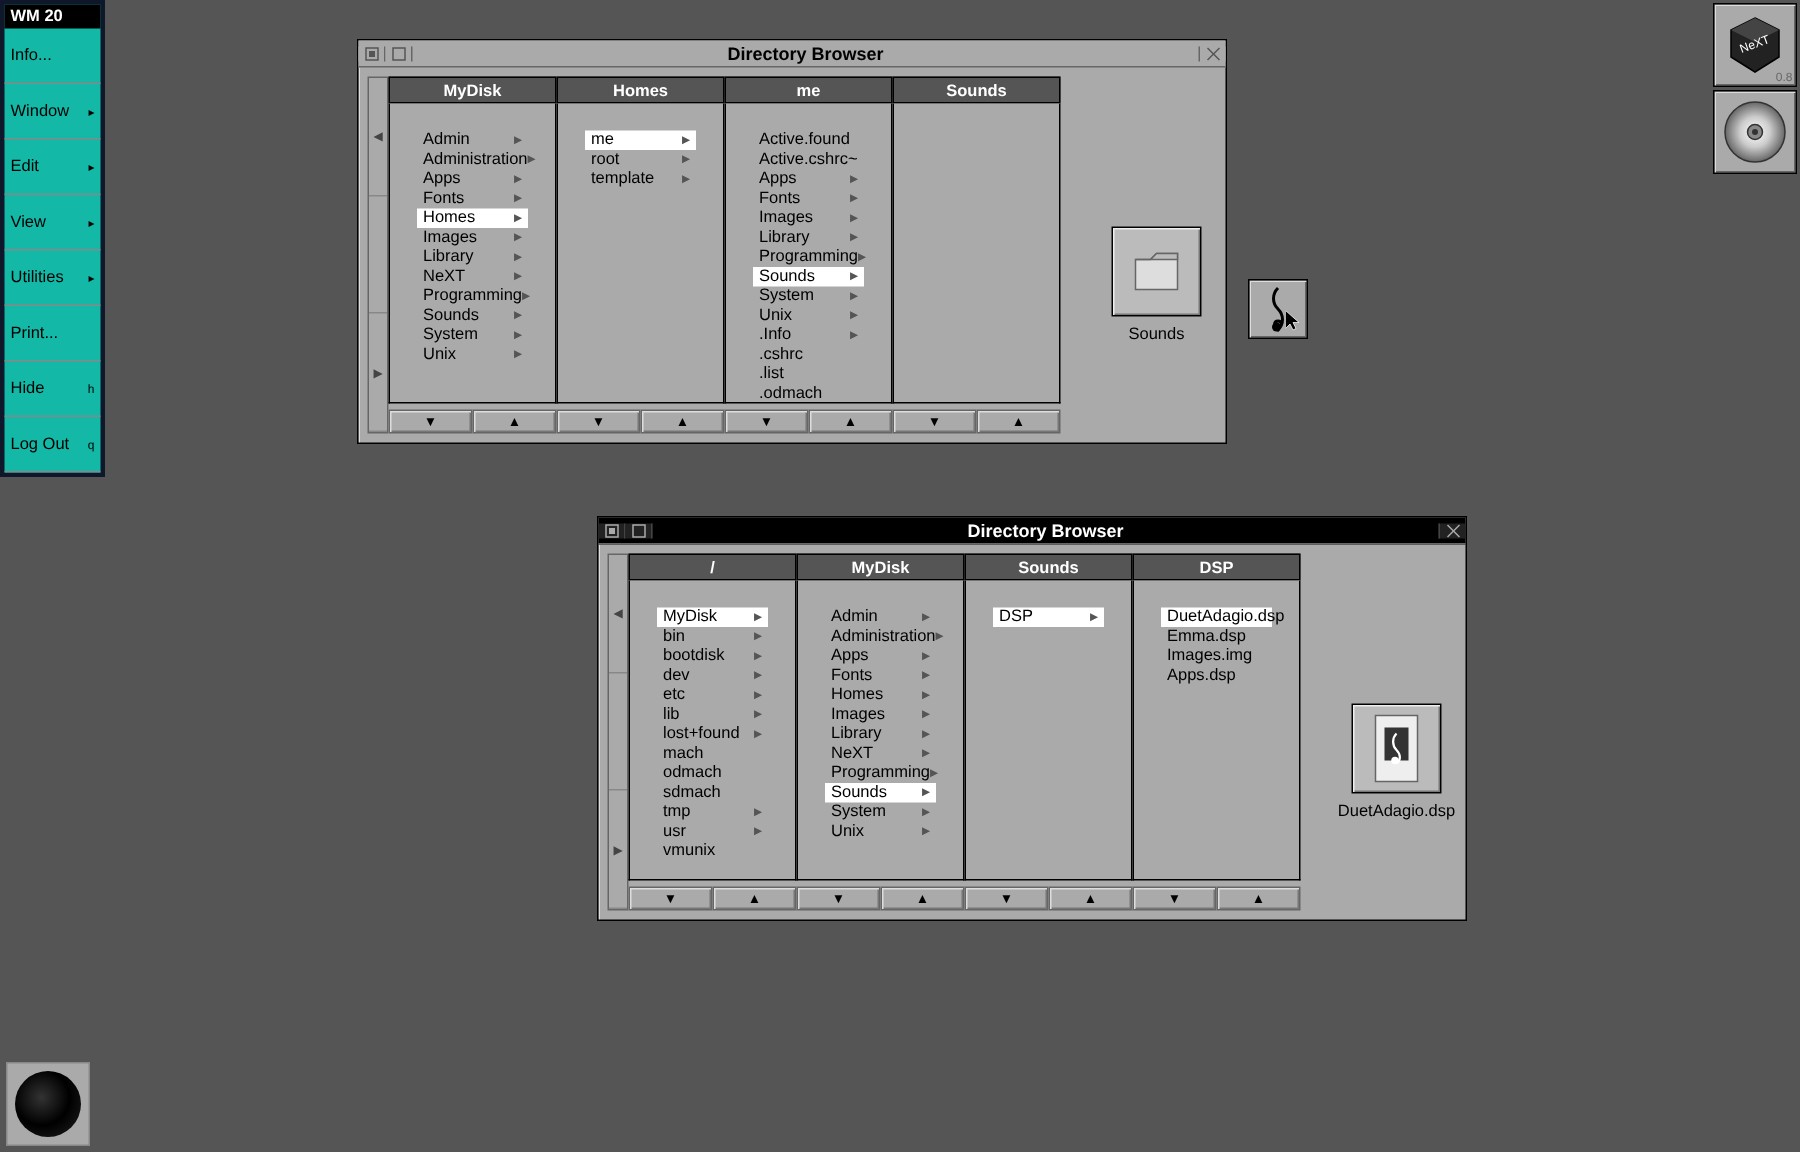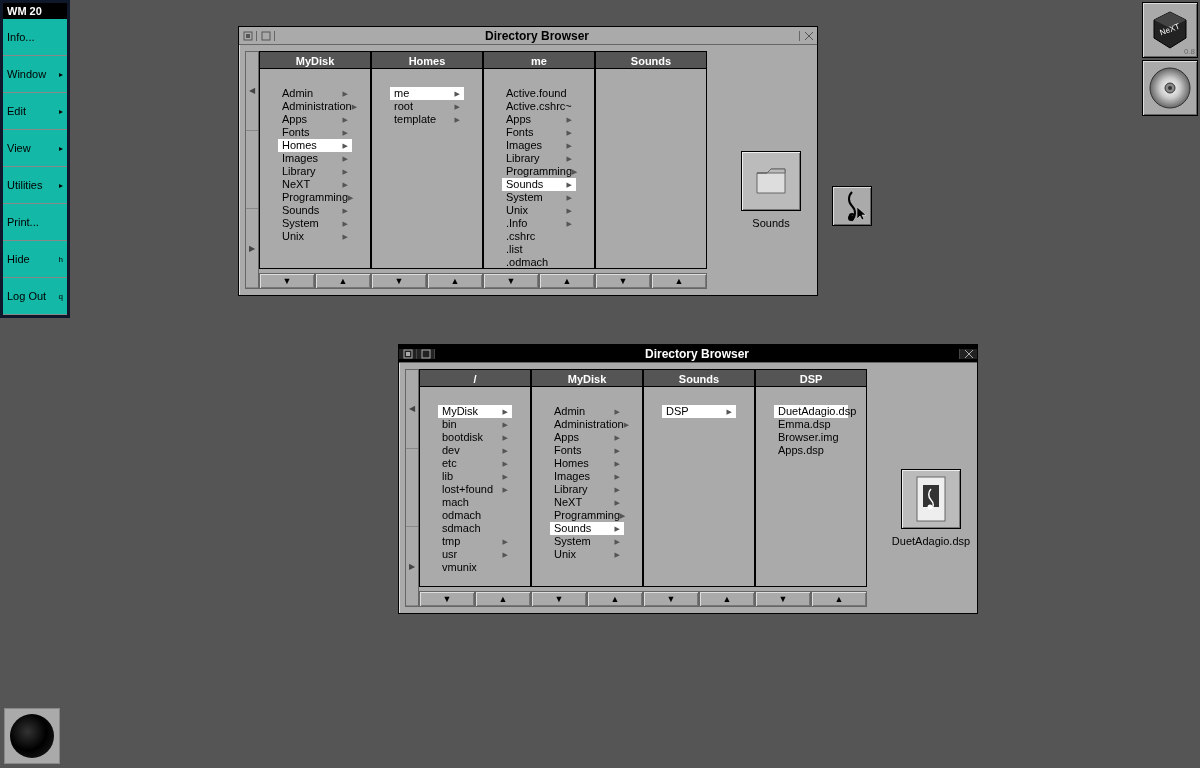--- a/index.html
+++ b/index.html
@@ -479,21 +479,21 @@
           <div class="column">
             <div class="col-header">DSP</div>
             <div class="col-list">
               <div class="col-item selected">
                 <span>DuetAdagio.dsp</span>
               </div>
               <div class="col-item">
                 <span>Emma.dsp</span>
               </div>
               <div class="col-item">
-                <span>Browser.img</span>
+                <span>Images.img</span>
               </div>
               <div class="col-item">
                 <span>Apps.dsp</span>
               </div>
             </div>
             <div class="col-btns">
               <div class="col-btn">▼</div>
               <div class="col-btn">▲</div>
             </div>
           </div>

